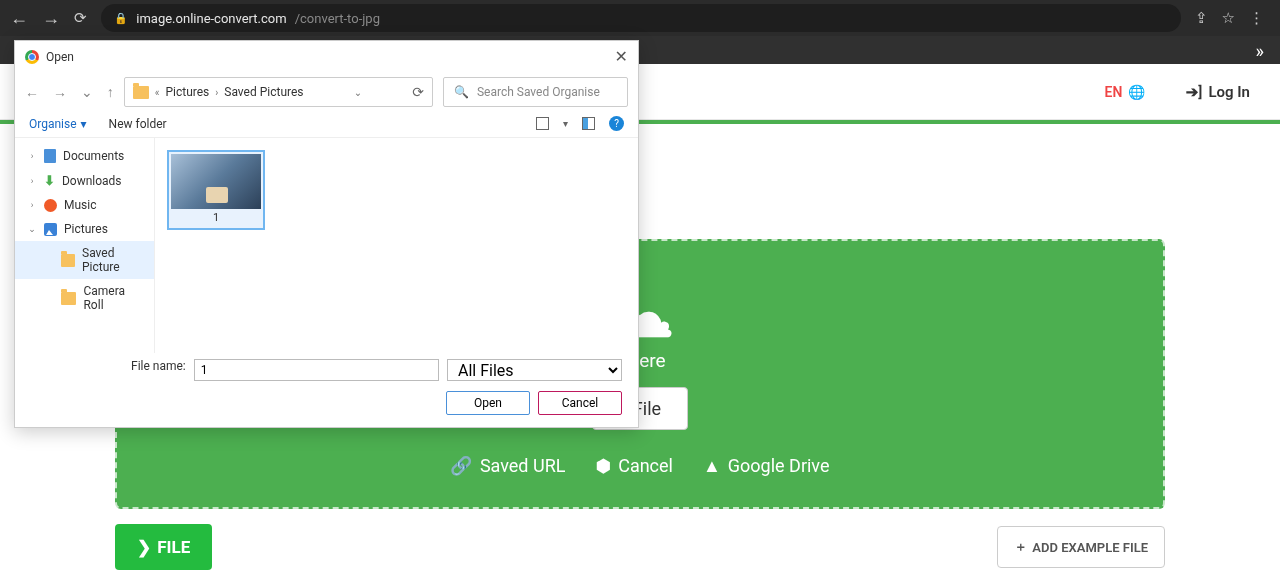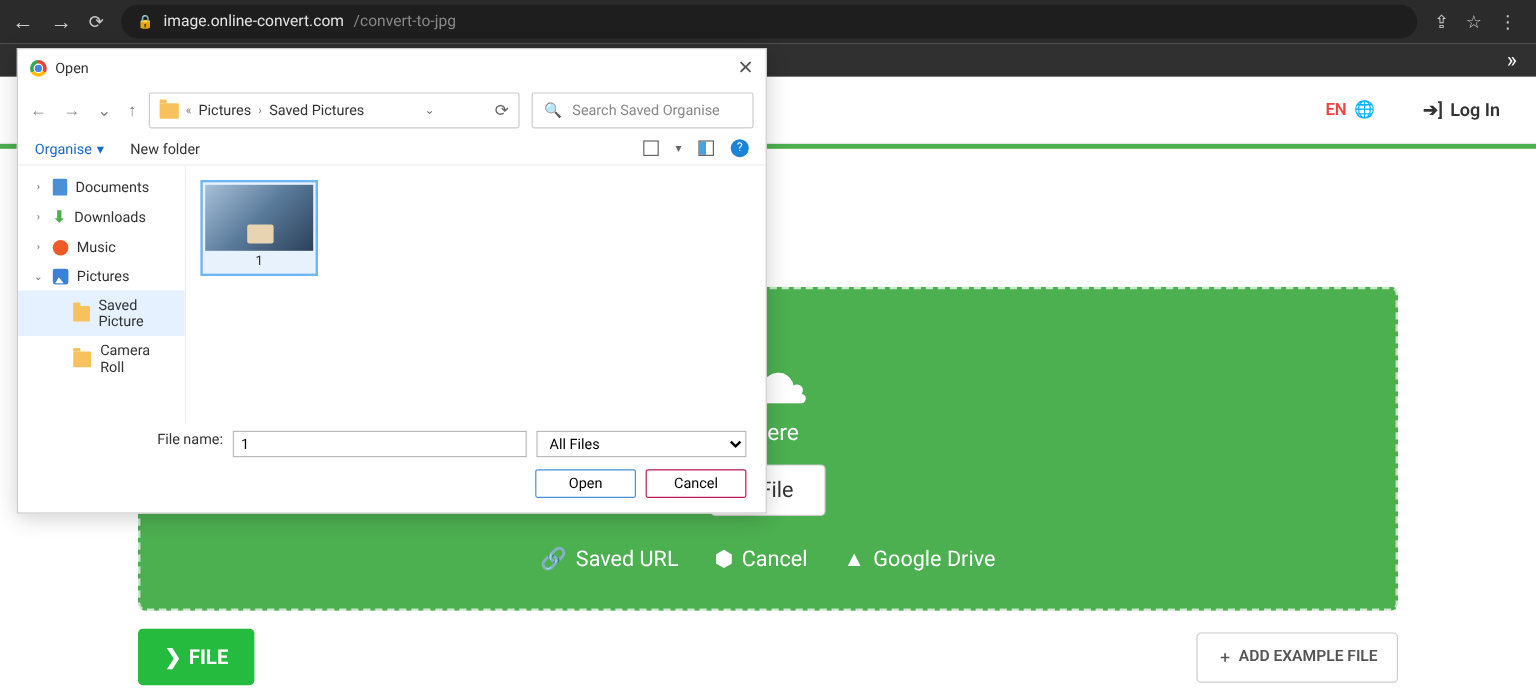--- a/index.html
+++ b/index.html
@@ -79,21 +79,21 @@
     .file-area { flex:1; padding: 12px; position: relative; }
     .file-thumb { width: 98px; border: 2px solid #70b6f0; padding: 2px; display: flex; flex-direction: column; align-items:center; background:#e8f2fd; cursor:pointer; }
     .thumb-img { width: 90px; height: 55px; background: linear-gradient(135deg, #a8c0d8 0%, #5a7a9a 50%, #2c4058 100%); position:relative; }
     .thumb-img::after{content:"";position:absolute;bottom:6px;left:35px;width:22px;height:16px;background:#e8d4b0;border-radius:2px;}
     .thumb-name { font-size: 11px; padding: 2px 0; text-align:center; }
     
     .dialog-footer { padding: 6px 16px 12px 16px; }
     .fn-row { display: flex; align-items: flex-start; gap: 8px; margin-bottom: 10px; }
     .fn-label { font-size: 12px; color: #333; margin-left: 100px; }
     .fn-input { flex:1; height: 22px; border: 1px solid #bbb; padding: 0 6px; font-size: 12px; }
-    .fn-select { width: 175px; height: 22px; border: 1px solid #bbb; padding: 0 6px; font-size: 12px; background:#fff; }
+    .fn-select { width: 175px; height: 22px; border: 1px solid #bbb; padding: 0 6px; font-size: 16px; background:#fff; }
     .btn-row { display: flex; gap: 8px; justify-content: flex-end; }
     .dlg-btn { width: 84px; height: 24px; border: 1px solid #be185d; background: #fff; font-size: 12px; cursor: pointer; border-radius: 2px; }
     .dlg-btn.primary { border: 1px solid #4a90d9; }
   </style>
 </head>
 <body>
 
 <div class="browser-chrome">
   <span class="nav-arrow">←</span>
   <span class="nav-arrow">→</span>

